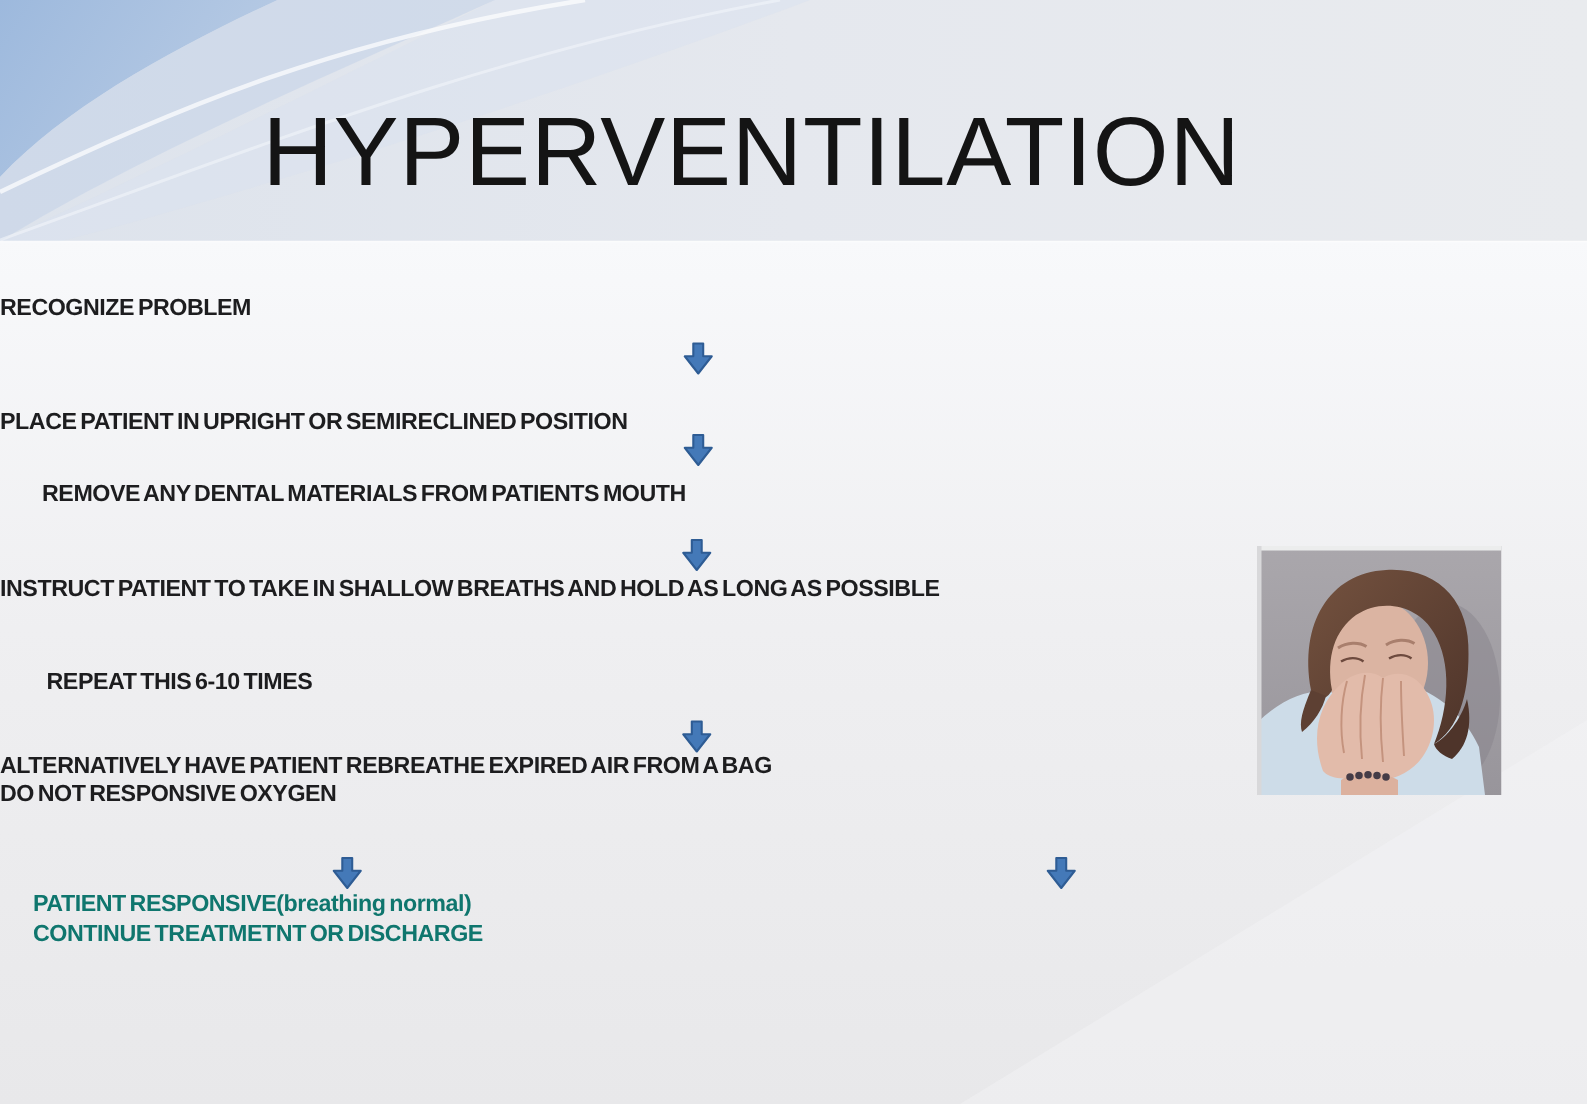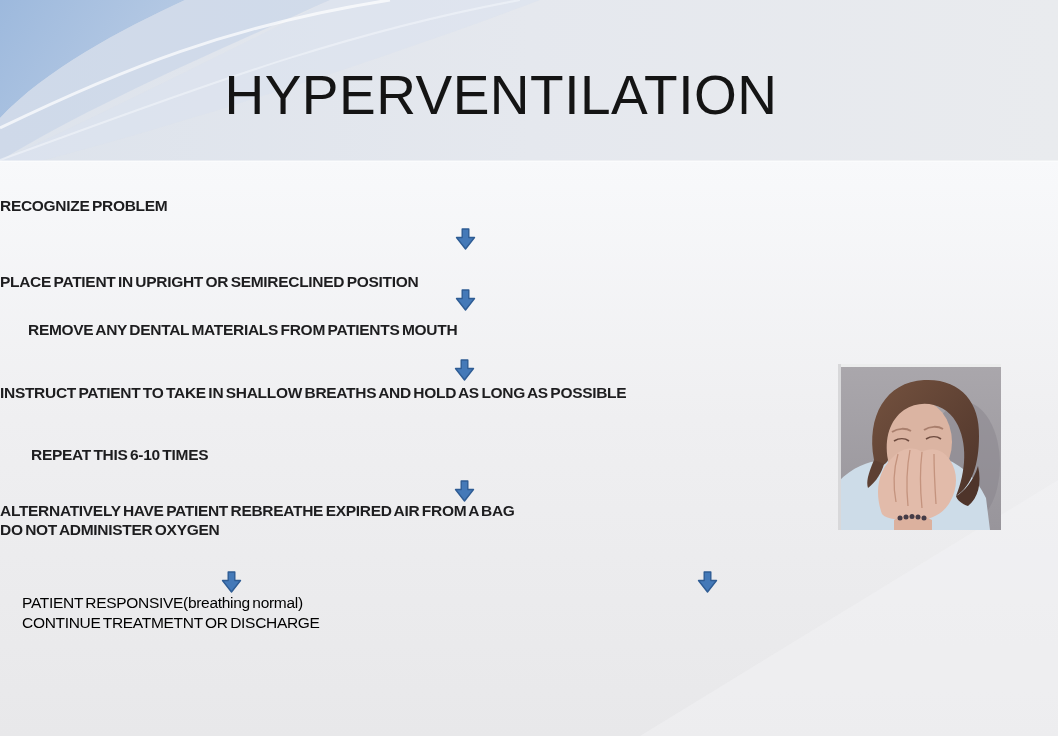--- a/index.html
+++ b/index.html
@@ -3,21 +3,21 @@
 <meta charset="utf-8">
 <style>
   html,body { margin:0; padding:0; background:#ffffff; }
   .slide {
     position:relative; width:1058px; height:736px; overflow:hidden;
     font-family:"Liberation Sans", sans-serif; background:#ececee;
   }
   .bg { position:absolute; left:0; top:0; width:1058px; height:736px; }
   .title {
     position:absolute; left:0; top:34px; width:1002px; text-align:center;
-    font-size:55px; font-weight:400; color:#141414; letter-spacing:0.5px;
+    font-size:65px; font-weight:400; color:#141414; letter-spacing:0.5px;
     line-height:1.2;
     margin-top:28px;
   }
   .step {
     position:absolute; left:0; width:930px; text-align:left;
     font-size:15.5px; font-weight:700; color:#1d1d1f;
     letter-spacing:-0.3px; word-spacing:-1.5px; line-height:18.5px;
   }
   .step-0 { top:197px; }
   .step-1 { top:273px; }
@@ -27,21 +27,21 @@
   .step-5 { top:502px; }
   .arrow { position:absolute; width:21px; height:22px; }
   .arrow-1 { left:455px; top:228px; }
   .arrow-2 { left:455px; top:289px; }
   .arrow-3 { left:454px; top:359px; }
   .arrow-4 { left:454px; top:480px; }
   .arrow-5 { left:221px; top:571px; }
   .arrow-6 { left:697px; top:571px; }
   .outcome {
     position:absolute; top:593px;
-    font-size:15.5px; font-weight:400; color:#000000;
+    font-size:15.5px; font-weight:700; color:#0f766e;
     letter-spacing:-0.3px; word-spacing:-1.5px; line-height:20px;
     white-space:nowrap;
   }
   .outcome-left  { left:22px; }
   .outcome-right { left:410px; }
   .photo {
     position:absolute; left:838px; top:364px; width:163px; height:166px;
     margin:0; padding:0;
   }
 </style>
@@ -109,21 +109,21 @@
   <div class="step step-4">REPEAT THIS 6-10 TIMES</div>
 
   <span class="arrow arrow-4">
     <svg width="21" height="22" viewBox="0 0 21 22">
       <path d="M7.2 1 H13.8 V9.5 H19.5 L10.5 21 L1.5 9.5 H7.2 Z" fill="#4479b8" stroke="#2e5c94" stroke-width="1.4" stroke-linejoin="round"></path>
     </svg>
   </span>
 
   <div class="step step-5">
     <div>ALTERNATIVELY HAVE PATIENT REBREATHE EXPIRED AIR FROM A BAG</div>
-    <div>DO NOT ADMINISTER OXYGEN</div>
+    <div>DO NOT RESPONSIVE OXYGEN</div>
   </div>
 
   <span class="arrow arrow-5">
     <svg width="21" height="22" viewBox="0 0 21 22">
       <path d="M7.2 1 H13.8 V9.5 H19.5 L10.5 21 L1.5 9.5 H7.2 Z" fill="#4479b8" stroke="#2e5c94" stroke-width="1.4" stroke-linejoin="round"></path>
     </svg>
   </span>
   <span class="arrow arrow-6">
     <svg width="21" height="22" viewBox="0 0 21 22">
       <path d="M7.2 1 H13.8 V9.5 H19.5 L10.5 21 L1.5 9.5 H7.2 Z" fill="#4479b8" stroke="#2e5c94" stroke-width="1.4" stroke-linejoin="round"></path>

